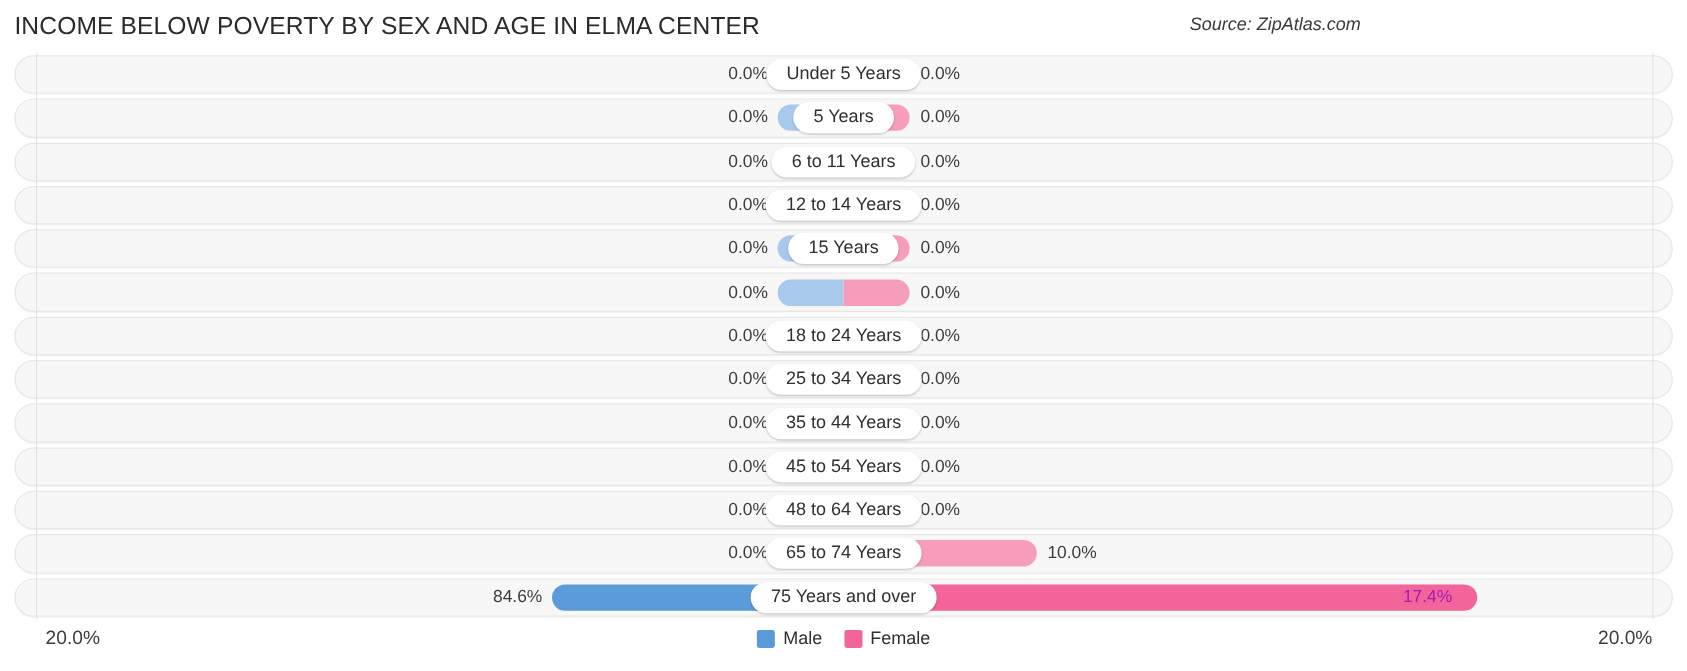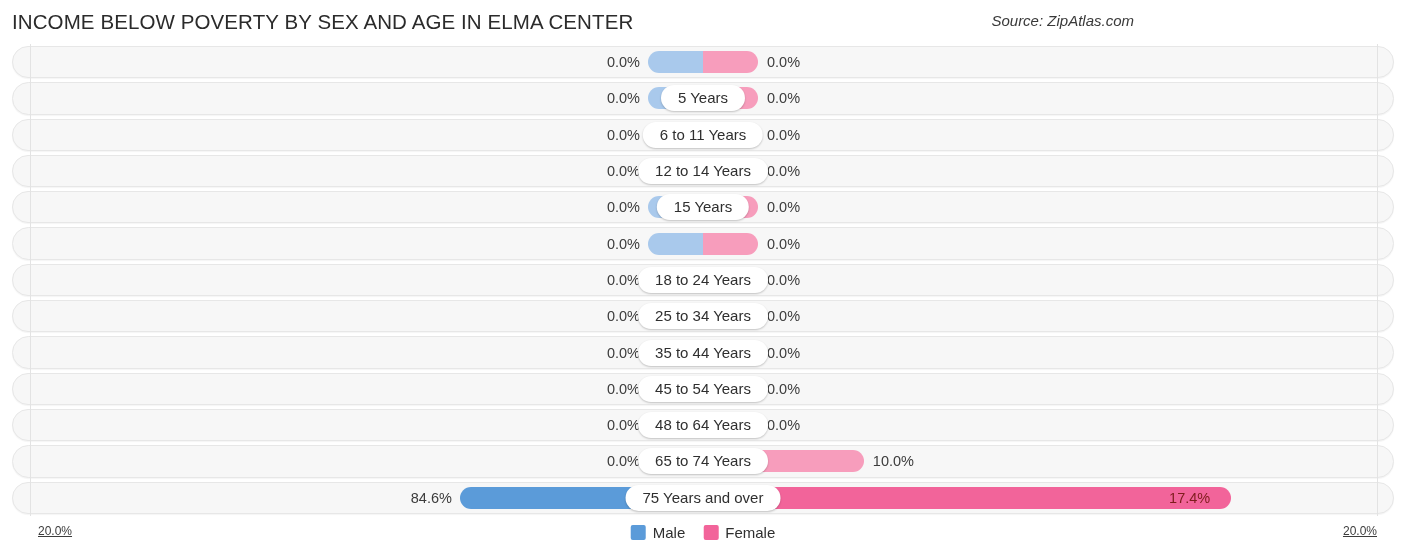--- a/index.html
+++ b/index.html
@@ -113,21 +113,21 @@
     position: absolute;
     top: 50%;
     transform: translateY(-50%);
     font-size: 14.5px;
     color: #3c3c3c;
     white-space: nowrap;
     z-index: 3;
   }
   .val-male   { text-align: right; }
   .val-female { text-align: left; }
-  .val-inside { color: #7f1d1d; }
+  .val-inside { color: #a21caf; }
 
   
   .pill {
     position: absolute;
     top: 50%;
     left: 703px;
     transform: translate(-50%, -50%);
     background: #ffffff;
     border-radius: 13px;
     height: 26px;
@@ -144,24 +144,23 @@
   .footer {
     position: absolute;
     left: 0;
     top: 516px;
     width: 1406px;
     height: 43px;
   }
   .axis-label {
     position: absolute;
     top: 8px;
-    font-size: 12px;
+    font-size: 16px;
     color: #3c3c3c;
     white-space: nowrap;
-    text-decoration: underline;
   }
   .axis-label-left  { left: 38px; }
   .axis-label-right { right: 29px; }
 
   .legend {
     position: absolute;
     left: 703px;
     top: 8px;
     transform: translateX(-50%);
     display: flex;
@@ -200,20 +199,21 @@
   <div class="plot">
     <div class="axis-line axis-left"></div>
     <div class="axis-line axis-right"></div>
     <div class="rows" id="rows">
         <div class="row">
           <div class="track"></div>
           <div class="bar bar-male" style="left: 648px; width: 55px;"></div>
           <div class="bar bar-female" style="left: 703px; width: 55px;"></div>
           <div class="val val-male" style="right: 766px;">0.0%</div>
           <div class="val val-female" style="left: 767px;">0.0%</div>
+          <div class="pill">Under 5 Years</div>
         </div>
         <div class="row">
           <div class="track"></div>
           <div class="bar bar-male" style="left: 648px; width: 55px;"></div>
           <div class="bar bar-female" style="left: 703px; width: 55px;"></div>
           <div class="val val-male" style="right: 766px;">0.0%</div>
           <div class="val val-female" style="left: 767px;">0.0%</div>
           <div class="pill">5 Years</div>
         </div>
         <div class="row">

